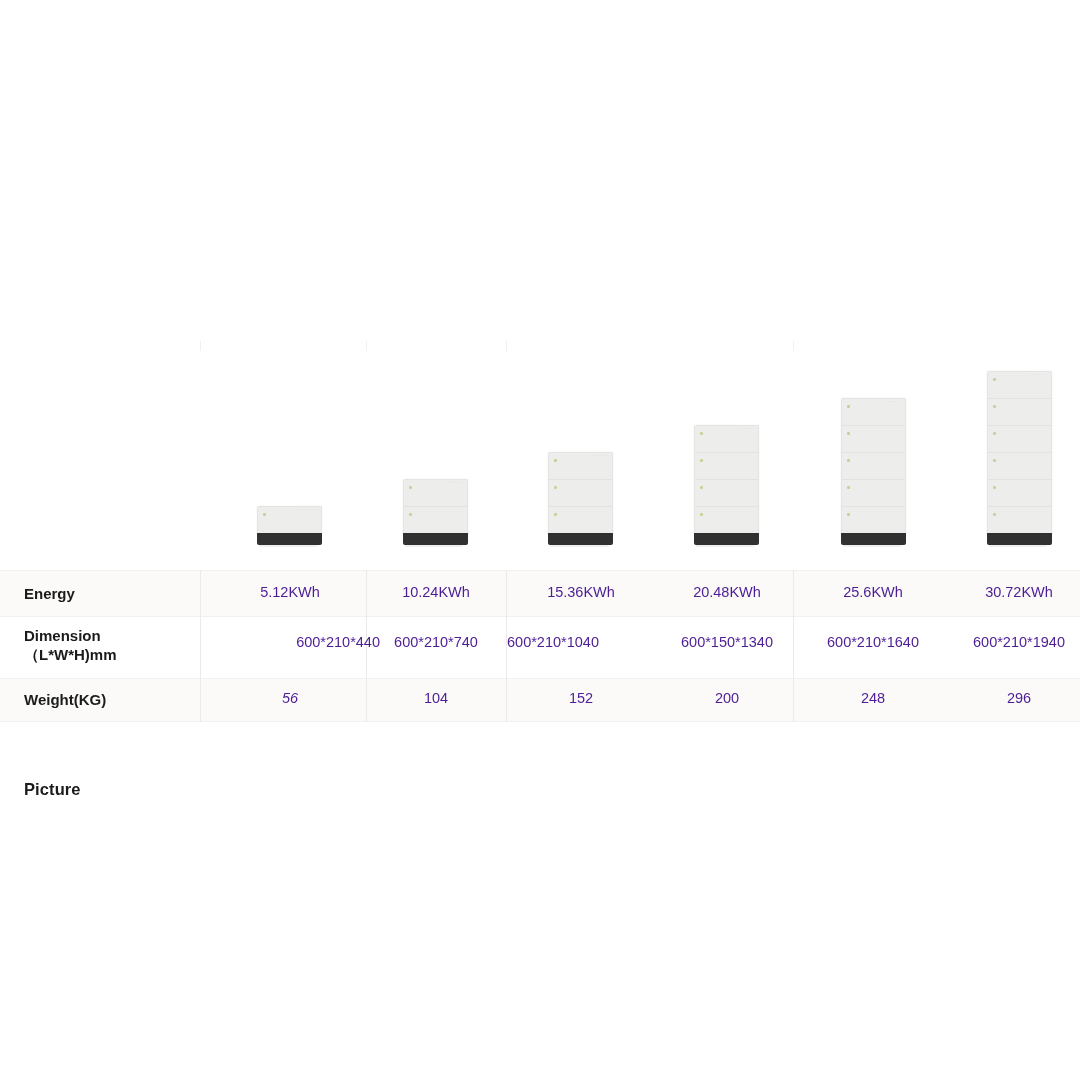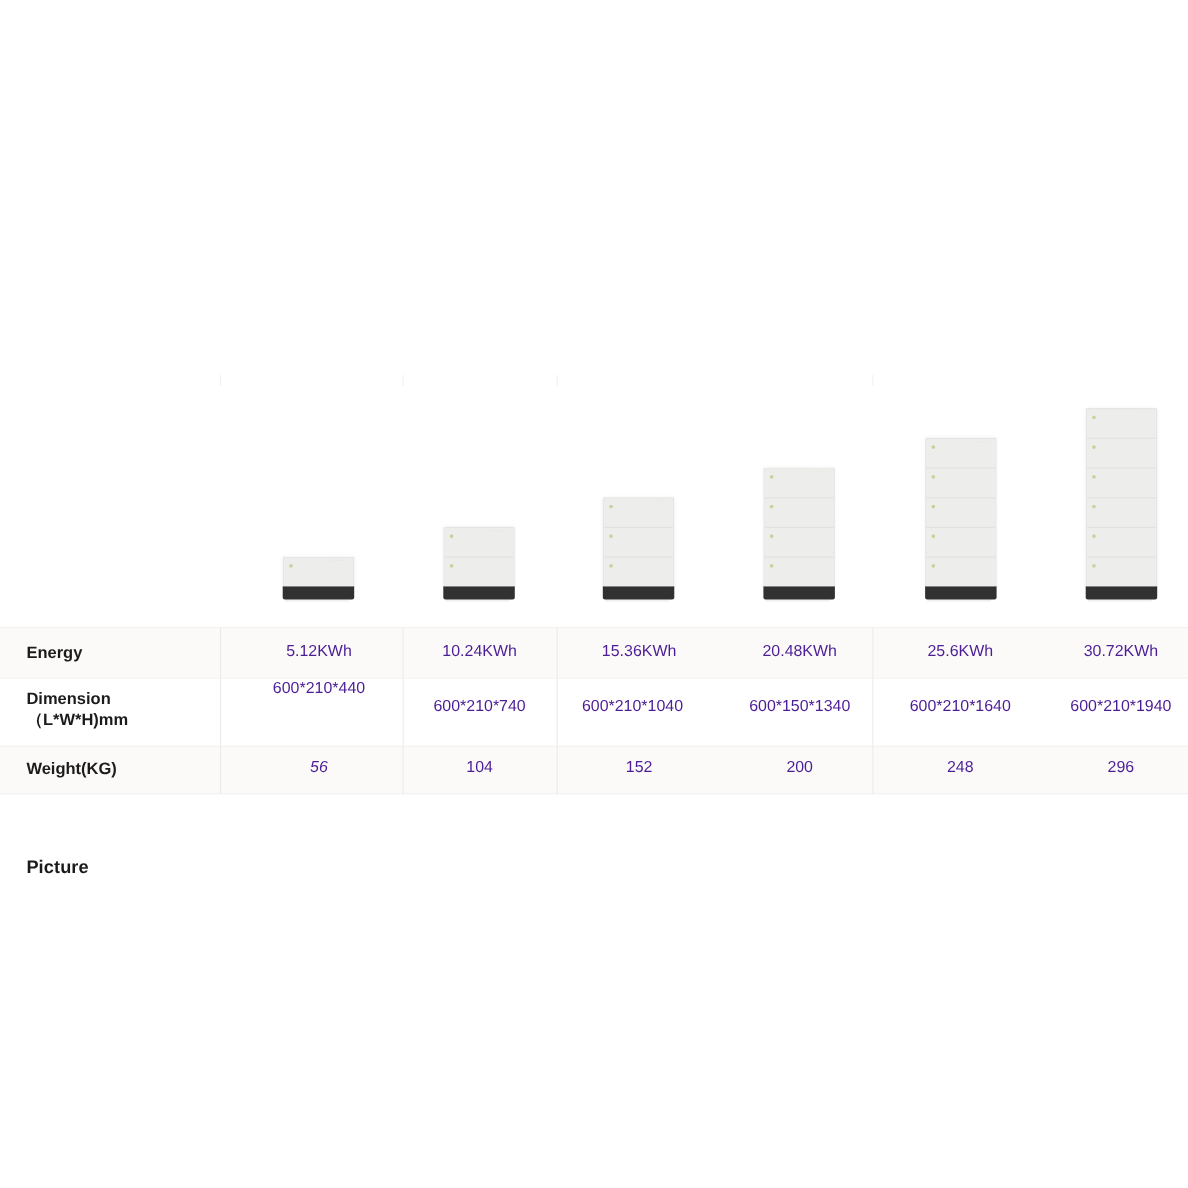--- a/index.html
+++ b/index.html
@@ -227,27 +227,27 @@
         <div class="vdiv" style="left: 793px;"></div>
       </div>
 
     <div class="rlabel" style="top:14px;">Energy</div>
     <div class="rlabel" style="top:56px;">Dimension
 （L*W*H)mm</div>
     <div class="rlabel" style="top:120px;">Weight(KG)</div>
 
     <div id="cells">
         <div class="cell" style="left: 200px; width: 180px; top: 14px;">5.12KWh</div>
-        <div class="cell" style="left: 200px; width: 180px; top: 48px;">600*210*440</div>
+        <div class="cell" style="left: 200px; width: 180px; top: 64px; text-align: right;">600*210*440</div>
         <div class="cell" style="left: 200px; width: 180px; top: 120px; font-style: italic;">56</div>
         <div class="cell" style="left: 346px; width: 180px; top: 14px;">10.24KWh</div>
         <div class="cell" style="left: 346px; width: 180px; top: 64px;">600*210*740</div>
         <div class="cell" style="left: 346px; width: 180px; top: 120px;">104</div>
         <div class="cell" style="left: 491px; width: 180px; top: 14px;">15.36KWh</div>
-        <div class="cell" style="left: 485px; width: 180px; top: 64px;">600*210*1040</div>
+        <div class="cell" style="left: 463px; width: 180px; top: 64px;">600*210*1040</div>
         <div class="cell" style="left: 491px; width: 180px; top: 120px;">152</div>
         <div class="cell" style="left: 637px; width: 180px; top: 14px;">20.48KWh</div>
         <div class="cell" style="left: 637px; width: 180px; top: 64px;">600*150*1340</div>
         <div class="cell" style="left: 637px; width: 180px; top: 120px;">200</div>
         <div class="cell" style="left: 783px; width: 180px; top: 14px;">25.6KWh</div>
         <div class="cell" style="left: 783px; width: 180px; top: 64px;">600*210*1640</div>
         <div class="cell" style="left: 783px; width: 180px; top: 120px;">248</div>
         <div class="cell" style="left: 929px; width: 180px; top: 14px;">30.72KWh</div>
         <div class="cell" style="left: 929px; width: 180px; top: 64px;">600*210*1940</div>
         <div class="cell" style="left: 929px; width: 180px; top: 120px;">296</div>

